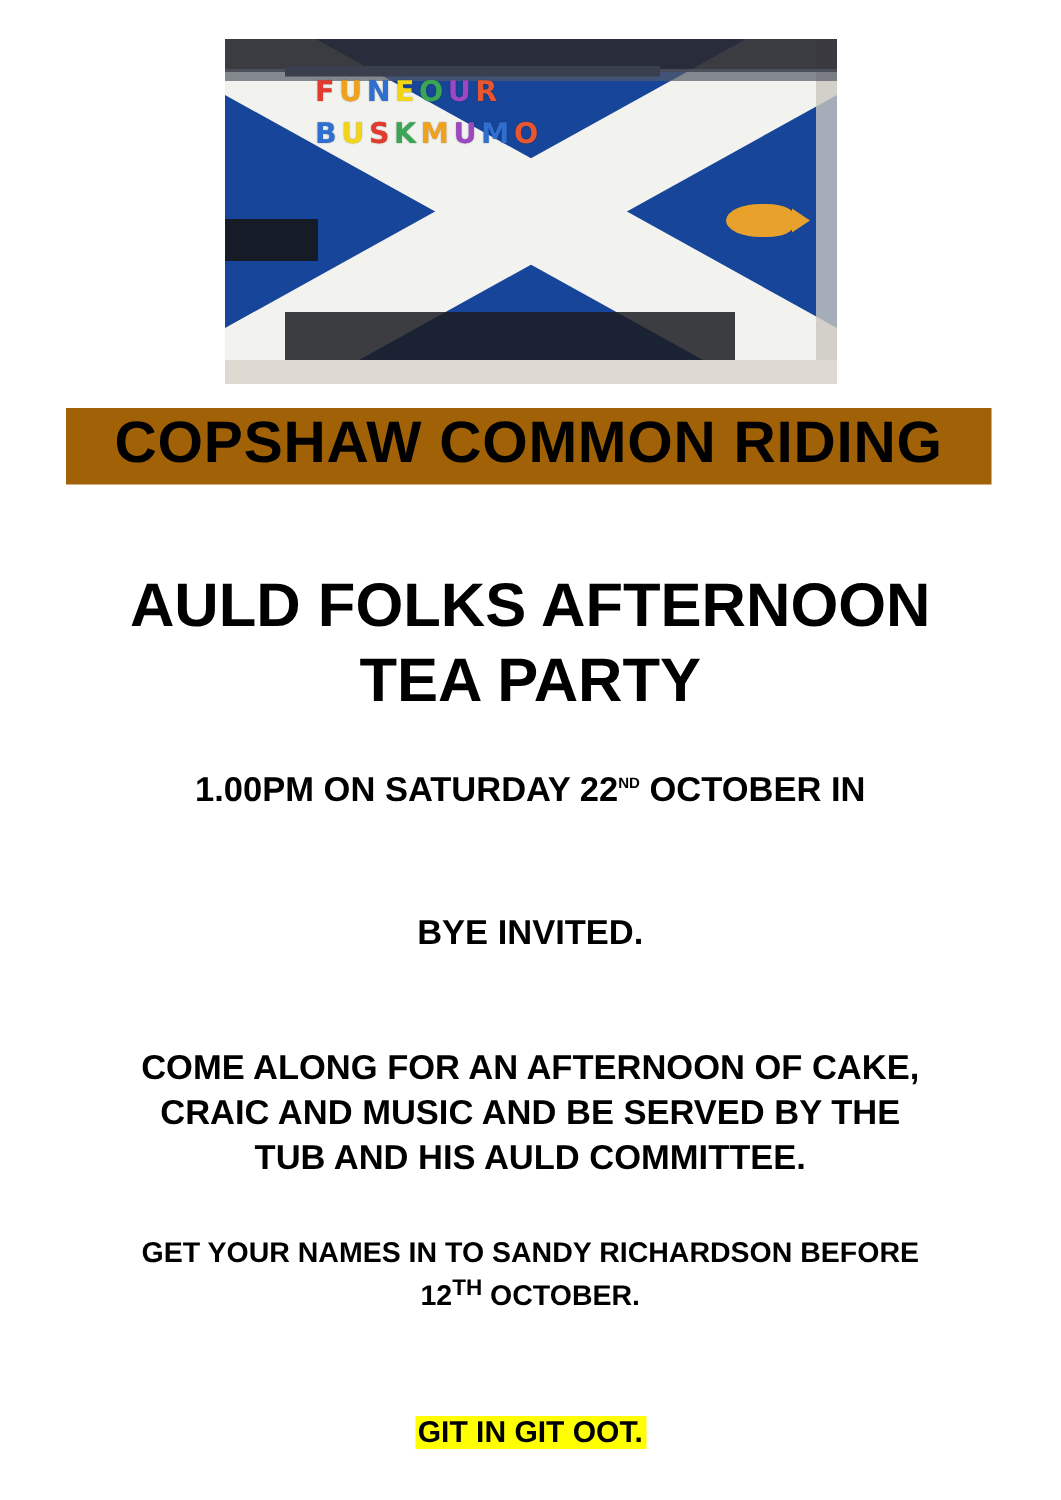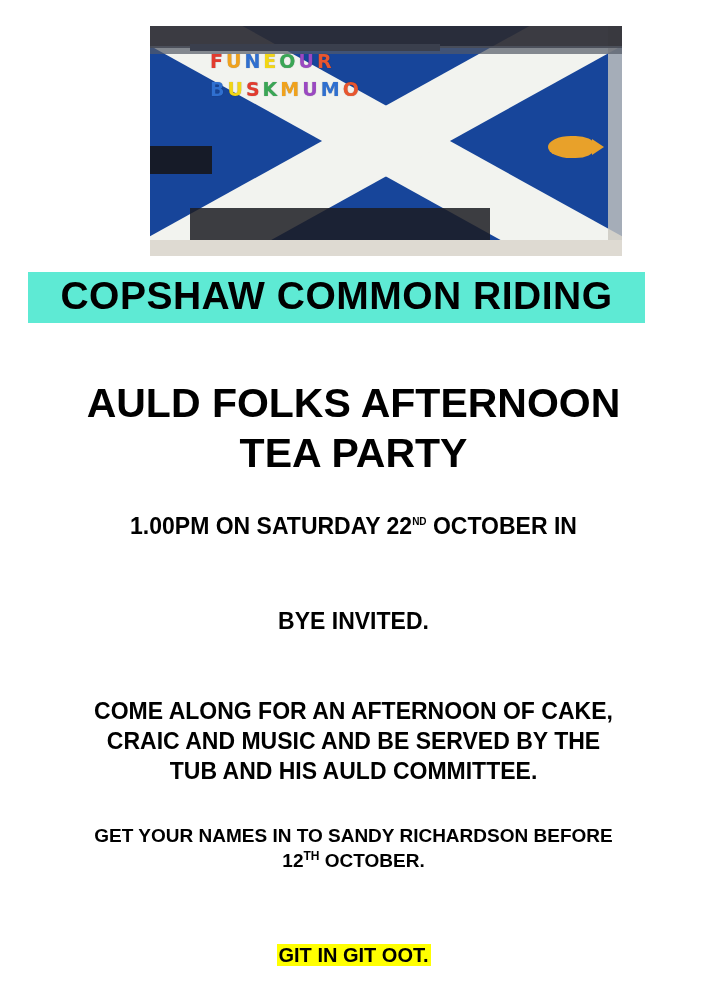--- a/index.html
+++ b/index.html
@@ -19,21 +19,21 @@
     width: 707px;
     height: 1000px;
     background: #ffffff;
   }
 
   
   .photo-wrap {
     position: absolute;
     left: 150px;
     top: 26px;
-    width: 472px;
+    width: 408px;
     height: 230px;
     overflow: hidden;
     background: #f9a8d4;
   }
   .flag {
     position: absolute;
     inset: 0;
     background: #17459a;
     overflow: hidden;
   }
@@ -141,24 +141,24 @@
     right: -10px;
     top: 3px;
     border-top: 8px solid transparent;
     border-bottom: 8px solid transparent;
     border-left: 12px solid #e8a12a;
   }
 
   
   .title-band {
     position: absolute;
-    left: 28px;
+    left: 44px;
     top: 272px;
     width: 617px;
-    background: #5eead4;
+    background: #a16207;
     text-align: center;
     font-size: 39px;
     font-weight: bold;
     letter-spacing: .5px;
     padding: 4px 0 6px 0;
     line-height: 1.05;
   }
 
   .headline {
     position: absolute;
@@ -189,21 +189,21 @@
   }
   .venue-hl {
     background: #e0462c;
     padding: 0 3px;
   }
   .venue-line { margin-top: 3px; }
 
   .invited { top: 607px; font-size: 23px; }
   .come    { top: 697px; font-size: 23px; }
   .names   { top: 824px; font-size: 19px; }
-  .names sup { font-size: 12px; vertical-align: super; margin-top: 36px; }
+  .names sup { font-size: 15px; vertical-align: super; margin-top: 36px; }
 
   .closing {
     top: 942px;
     font-size: 20px;
   }
   .closing .hl {
     background: #ffff00;
     padding: 0 2px;
   }
 </style>

